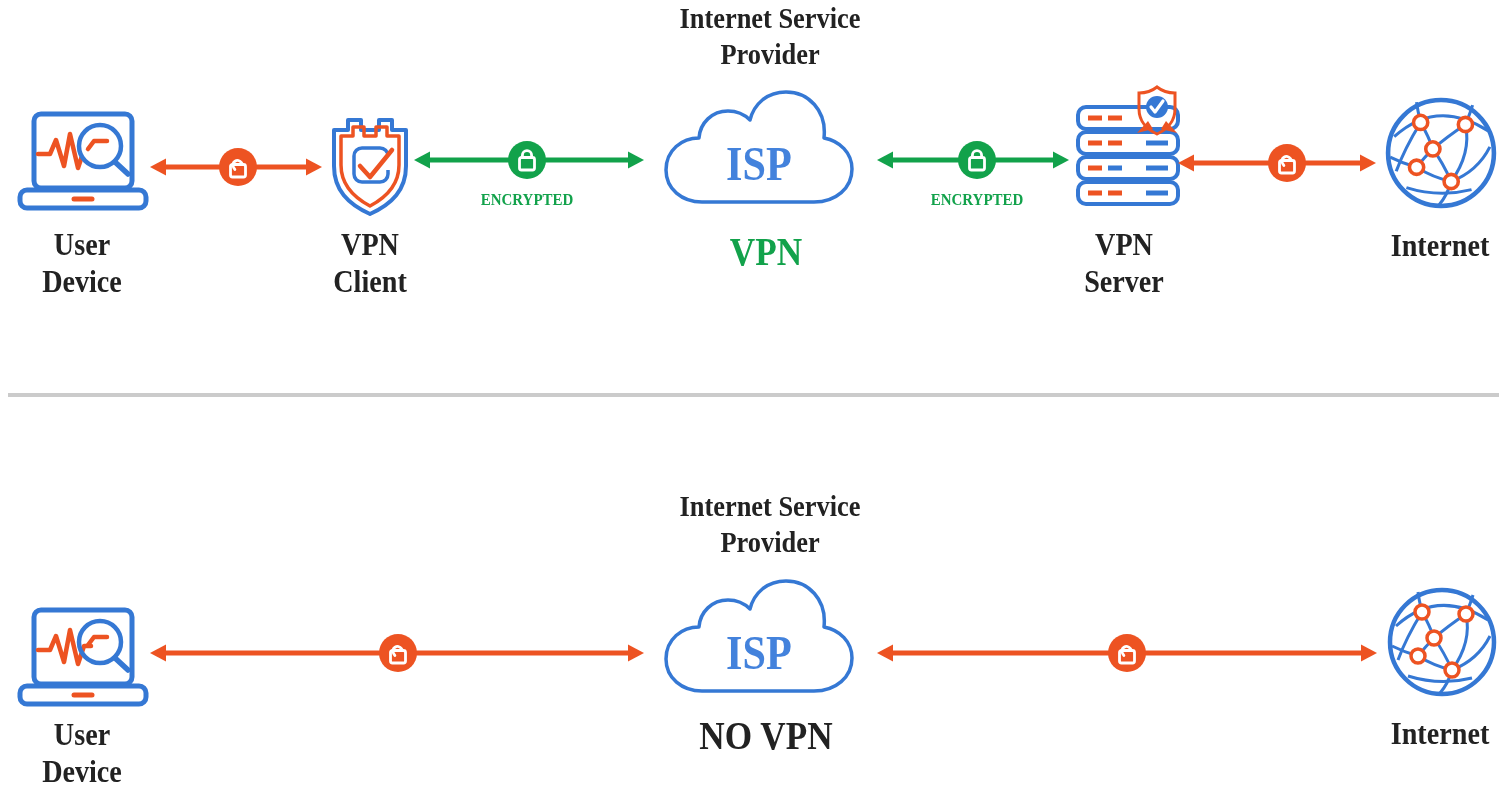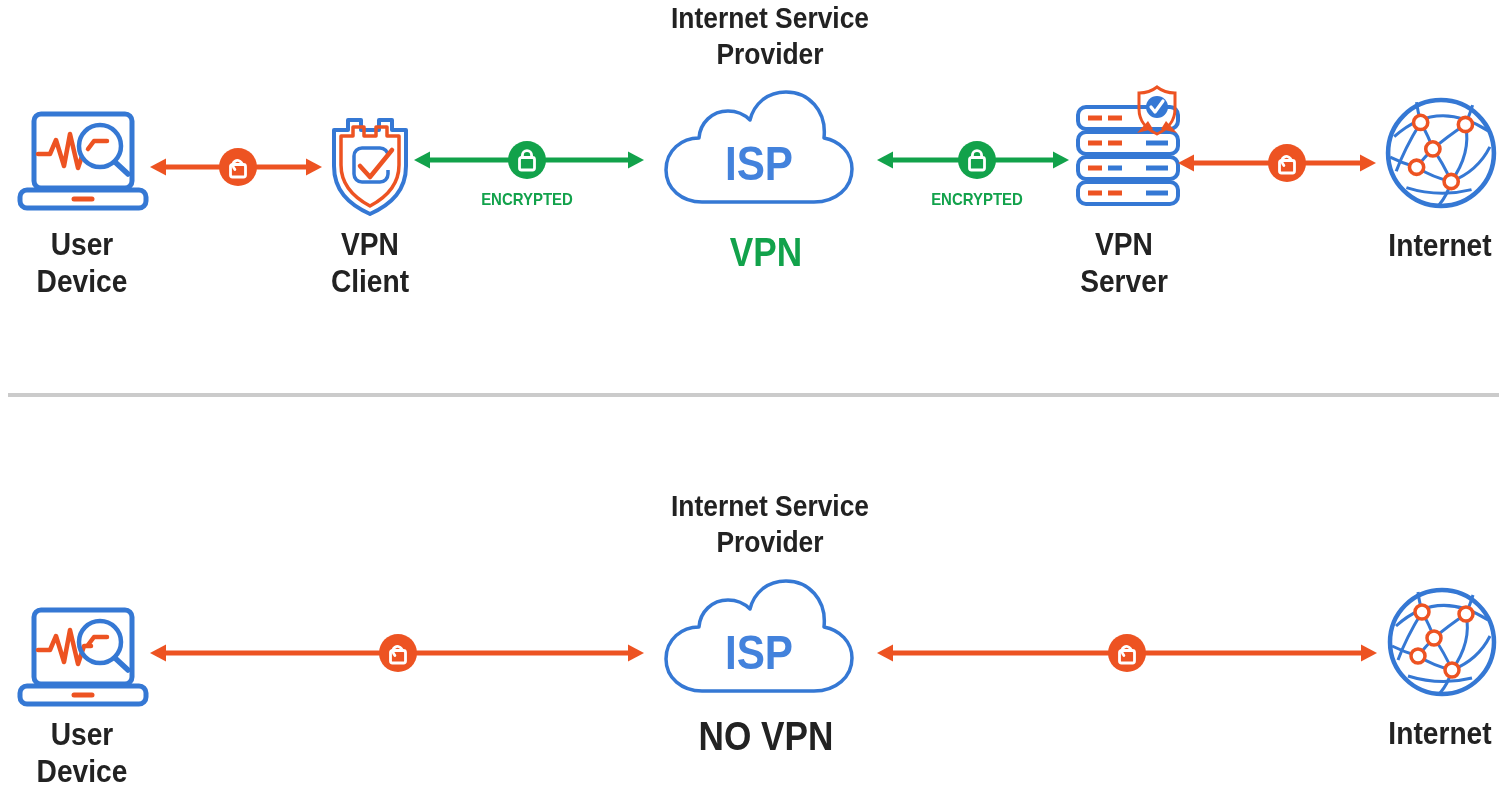--- a/index.html
+++ b/index.html
@@ -1,21 +1,21 @@
 <!DOCTYPE html>
 <html style="--blue: #3578d4; --blue_light: #4382dc; --orange: #ed5322; --green: #12a24b; --text_dark: #222222; --divider: #cbcbcb; --bg: #ffffff;"><head>
 <meta charset="utf-8">
 <style>
   :root{
     --blue:#3578d4; --blue_light:#4382dc; --orange:#ed5322; --green:#12a24b;
     --text_dark:#222222; --divider:#cbcbcb; --bg:#ffffff;
   }
   html,body{margin:0;padding:0;background:var(--bg);}
   .stage{position:relative;width:1507px;height:793px;background:var(--bg);overflow:hidden;
-         font-family:Liberation Sans, sans-serif;}
+         font-family:Liberation Serif, serif;}
   .abs{position:absolute;}
   .cond{transform:scaleX(0.88);transform-origin:50% 50%;}
   .node-label{font-weight:700;color:var(--text_dark);text-align:center;
               font-size:32px;line-height:37px;width:200px;letter-spacing:0px;}
   .single{line-height:34px;}
   .isp-title{font-weight:700;color:var(--text_dark);text-align:center;
              font-size:30px;line-height:36px;width:400px;}
   .isp-text{font-weight:700;color:var(--blue_light);text-align:center;
             font-size:48px;line-height:48px;width:218px;}
   .mode-label{font-weight:700;text-align:center;font-size:40px;line-height:44px;width:300px;}

